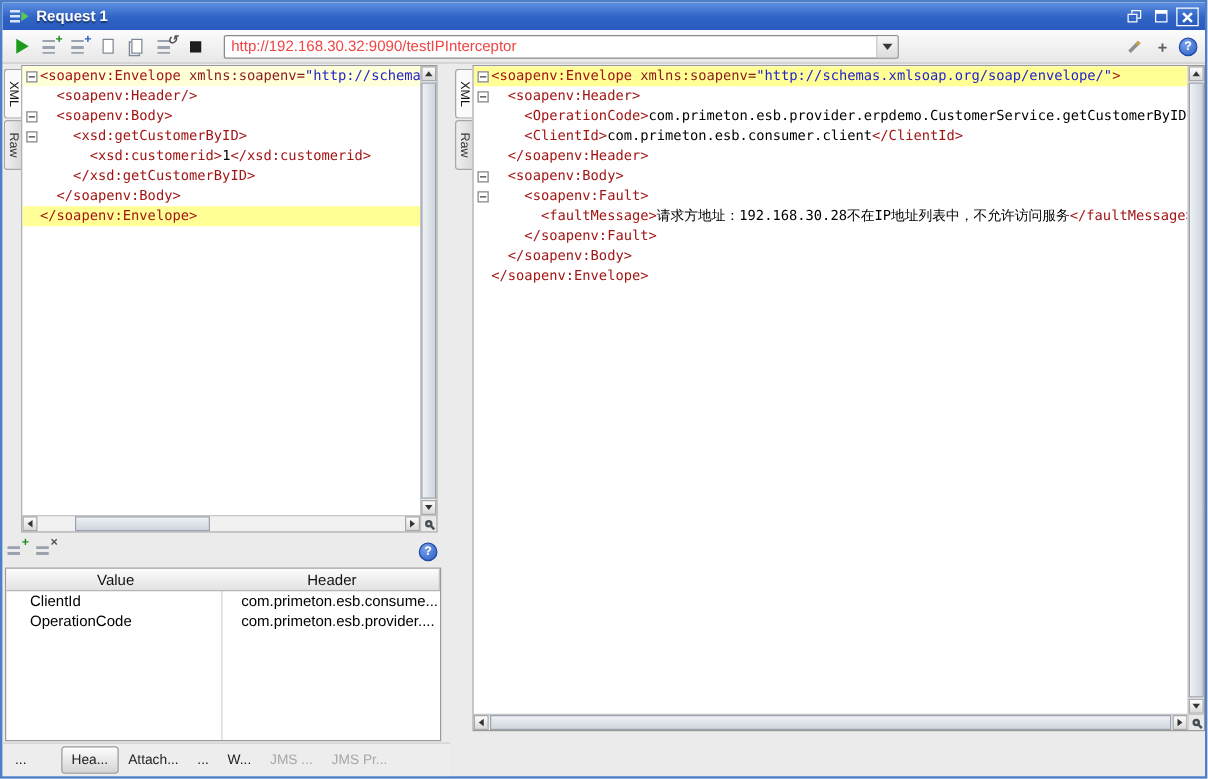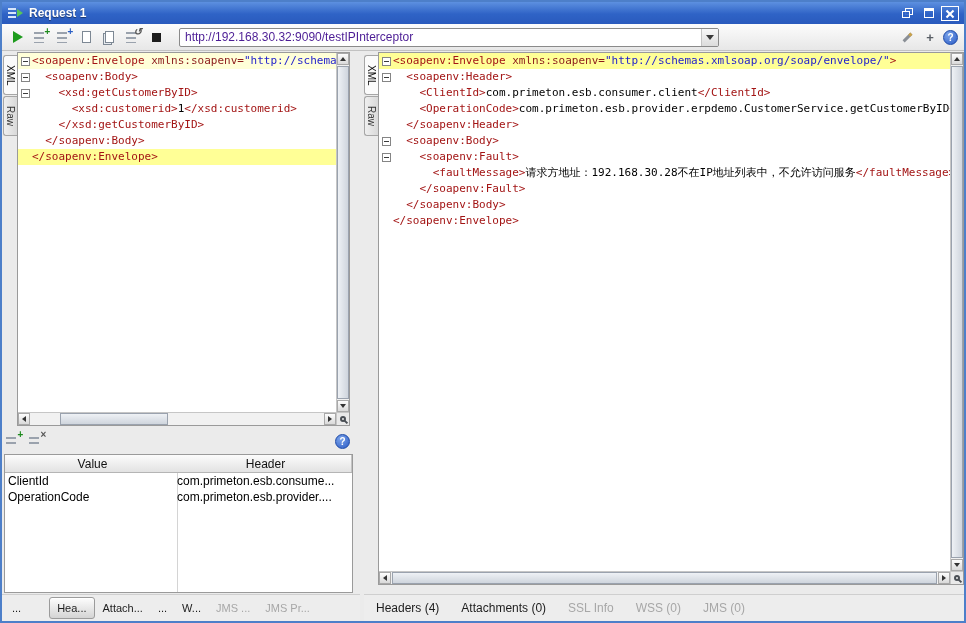--- a/index.html
+++ b/index.html
@@ -34,21 +34,21 @@
   .ico { position:relative; width:14px; height:13px; }
   .ico .bars { position:absolute; left:0; top:1px; width:10px; height:11px;
     background:repeating-linear-gradient(#9aa2ad 0 2px, transparent 2px 5px); }
   .ico .ovl { position:absolute; right:-2px; top:-5px; font-size:10px; font-weight:bold; }
   .ovl.green { color:#1d8a1d; } .ovl.blue { color:#2b5fc4; } .ovl.gray { color:#555; }
   .ico .page { position:absolute; left:2px; top:0; width:9px; height:12px; background:#fff; border:1px solid #7d8894; }
   .ico .page.back { left:0; top:2px; background:#e7ebf0; }
   .stop-sq { width:9px; height:9px; background:#1d1d1d; }
   .urlbox { margin-left:10px; width:540px; height:19px; background:#fff; border:1px solid #8a8a8a;
     border-radius:2px; display:flex; align-items:center; font-size:12px; cursor:pointer; overflow:hidden; }
-  .urlbox .txt { flex:1; padding-left:5px; white-space:nowrap; overflow:hidden; color:#4c1d95; }
+  .urlbox .txt { flex:1; padding-left:5px; white-space:nowrap; overflow:hidden; color:#ef4444; }
   .dd { width:17px; height:100%; border-left:1px solid #c4c4c4; background:linear-gradient(#f8f8f8,#dcdcdc);
     display:flex; align-items:center; justify-content:center; flex:none; }
   .dd i { width:0; height:0; border:4px solid transparent; border-top:5px solid #3a3a3a; margin-top:5px; }
   .t-spacer { flex:1; }
   .pencil { width:11px; height:3px; background:#8a8f96; transform:rotate(-45deg); border-right:3px solid #caa24a; }
   .plus-txt { font-size:13px; font-weight:bold; color:#5a5f66; line-height:13px; }
   .help { width:15px; height:15px; border-radius:50%; border:1px solid #1d4aa8; flex:none;
     background:radial-gradient(circle at 35% 30%, #7aa3ea, #2c5cc5); color:#fff;
     font-size:10px; font-weight:bold; display:flex; align-items:center; justify-content:center; cursor:pointer; }
 
@@ -108,21 +108,21 @@
   #hdr-toolbar .help { margin-left:auto; }
 
   #hdr-table { position:absolute; left:2px; top:452px; width:349px; height:139px;
     background:#fff; border:1px solid #9a9a9a; font-size:12px; overflow:hidden; }
   #hdr-table::after { content:""; position:absolute; left:172px; top:0; bottom:0; width:1px; background:#d4d4d4; }
   .thead { display:flex; height:18px; background:linear-gradient(#fcfcfc,#e2e2e2);
     border-bottom:1px solid #b5b5b5; position:relative; z-index:2; }
   .th { display:flex; align-items:center; justify-content:center; color:#111; }
   .th1 { width:172px; border-right:1px solid #c3c3c3; } .th2 { flex:1; }
   .tr { display:flex; height:16px; line-height:16px; position:relative; z-index:1; cursor:default; }
-  .td1 { width:172px; padding-left:3px; overflow:hidden; white-space:nowrap; }
+  .td1 { width:172px; padding-left:3px; overflow:hidden; white-space:nowrap;margin-left:16px; }
   .td2 { flex:1; padding-left:0; overflow:hidden; white-space:nowrap; }
 
   
   .btabbar { position:absolute; top:592px; height:27px; background:#ededed;
     border-top:1px solid #cfcfcf; display:flex; align-items:center; padding:0 3px; gap:1px; }
   #tabs-left { left:0; width:358px; }
   #tabs-right { left:362px; width:600px; gap:4px; }
   .btab { font-size:11px; padding:4px 7px; color:#1d1d1d; white-space:nowrap; cursor:pointer; }
   #tabs-right .btab { font-size:12px; padding:4px 9px; }
   .btab.selected { background:linear-gradient(#fdfdfd,#d4d4d4); border:1px solid #9b9b9b;
@@ -213,20 +213,21 @@
   <div class="divider"></div>
 
   <div class="vtabs" id="left-vtabs">
       <div class="vtab sel">XML</div>
       <div class="vtab">Raw</div>
     </div>
 
   <div class="editor-shell" id="left-shell">
     <div class="code-area" id="req-code">
         <div class="cl hl-pale"><span class="gut"><span class="fold"></span></span><span class="tk-tag">&lt;soapenv:Envelope</span><span class="tk-attr"> xmlns:soapenv=</span><span class="tk-str">"http://schemas.xmlsoa</span></div>
+        <div class="cl"><span class="gut"></span><span class="tk-tag">  &lt;soapenv:Header/&gt;</span></div>
         <div class="cl"><span class="gut"><span class="fold"></span></span><span class="tk-tag">  &lt;soapenv:Body&gt;</span></div>
         <div class="cl"><span class="gut"><span class="fold"></span></span><span class="tk-tag">    &lt;xsd:getCustomerByID&gt;</span></div>
         <div class="cl"><span class="gut"></span><span class="tk-tag">      &lt;xsd:customerid&gt;</span><span class="tk-txt">1</span><span class="tk-tag">&lt;/xsd:customerid&gt;</span></div>
         <div class="cl"><span class="gut"></span><span class="tk-tag">    &lt;/xsd:getCustomerByID&gt;</span></div>
         <div class="cl"><span class="gut"></span><span class="tk-tag">  &lt;/soapenv:Body&gt;</span></div>
         <div class="cl hl-strong"><span class="gut"></span><span class="tk-tag">&lt;/soapenv:Envelope&gt;</span></div>
       </div>
     <div class="vscroll">
       <span class="sbtn top">
           <i class="tri-up"></i>
@@ -291,22 +292,22 @@
 
   <div class="vtabs" id="right-vtabs">
       <div class="vtab sel">XML</div>
       <div class="vtab">Raw</div>
     </div>
 
   <div class="editor-shell" id="right-shell">
     <div class="code-area" id="resp-code">
         <div class="cl hl-strong"><span class="gut"><span class="fold"></span></span><span class="tk-tag">&lt;soapenv:Envelope</span><span class="tk-attr"> xmlns:soapenv=</span><span class="tk-str">"http://schemas.xmlsoap.org/soap/envelope/"</span><span class="tk-tag">&gt;</span></div>
         <div class="cl"><span class="gut"><span class="fold"></span></span><span class="tk-tag">  &lt;soapenv:Header&gt;</span></div>
+        <div class="cl"><span class="gut"></span><span class="tk-tag">    &lt;OperationCode&gt;</span><span class="tk-txt">com.primeton.esb.provider.erpdemo.CustomerService.getCustomerByID</span><span class="tk-tag">&lt;/OperationCode&gt;</span></div>
         <div class="cl"><span class="gut"></span><span class="tk-tag">    &lt;ClientId&gt;</span><span class="tk-txt">com.primeton.esb.consumer.client</span><span class="tk-tag">&lt;/ClientId&gt;</span></div>
-        <div class="cl"><span class="gut"></span><span class="tk-tag">    &lt;OperationCode&gt;</span><span class="tk-txt">com.primeton.esb.provider.erpdemo.CustomerService.getCustomerByID</span><span class="tk-tag">&lt;/OperationCode&gt;</span></div>
         <div class="cl"><span class="gut"></span><span class="tk-tag">  &lt;/soapenv:Header&gt;</span></div>
         <div class="cl"><span class="gut"><span class="fold"></span></span><span class="tk-tag">  &lt;soapenv:Body&gt;</span></div>
         <div class="cl"><span class="gut"><span class="fold"></span></span><span class="tk-tag">    &lt;soapenv:Fault&gt;</span></div>
         <div class="cl"><span class="gut"></span><span class="tk-tag">      &lt;faultMessage&gt;</span><span class="tk-txt">请求方地址：192.168.30.28不在IP地址列表中，不允许访问服务</span><span class="tk-tag">&lt;/faultMessage&gt;</span></div>
         <div class="cl"><span class="gut"></span><span class="tk-tag">    &lt;/soapenv:Fault&gt;</span></div>
         <div class="cl"><span class="gut"></span><span class="tk-tag">  &lt;/soapenv:Body&gt;</span></div>
         <div class="cl"><span class="gut"></span><span class="tk-tag">&lt;/soapenv:Envelope&gt;</span></div>
       </div>
     <div class="vscroll">
       <span class="sbtn top">
@@ -324,21 +325,14 @@
       <span class="hthumb"></span>
       <span class="sbtn rgt">
           <i class="tri-rt"></i>
         </span>
     </div>
     <div class="corner">
         <span class="mag"></span>
       </div>
   </div>
 
-  <div class="btabbar" id="tabs-right">
-      <span class="btab">Headers (4)</span>
-      <span class="btab">Attachments (0)</span>
-      <span class="btab disabled">SSL Info</span>
-      <span class="btab disabled">WSS (0)</span>
-      <span class="btab disabled">JMS (0)</span>
-    </div>
 
 </div>
 
 </body></html>

